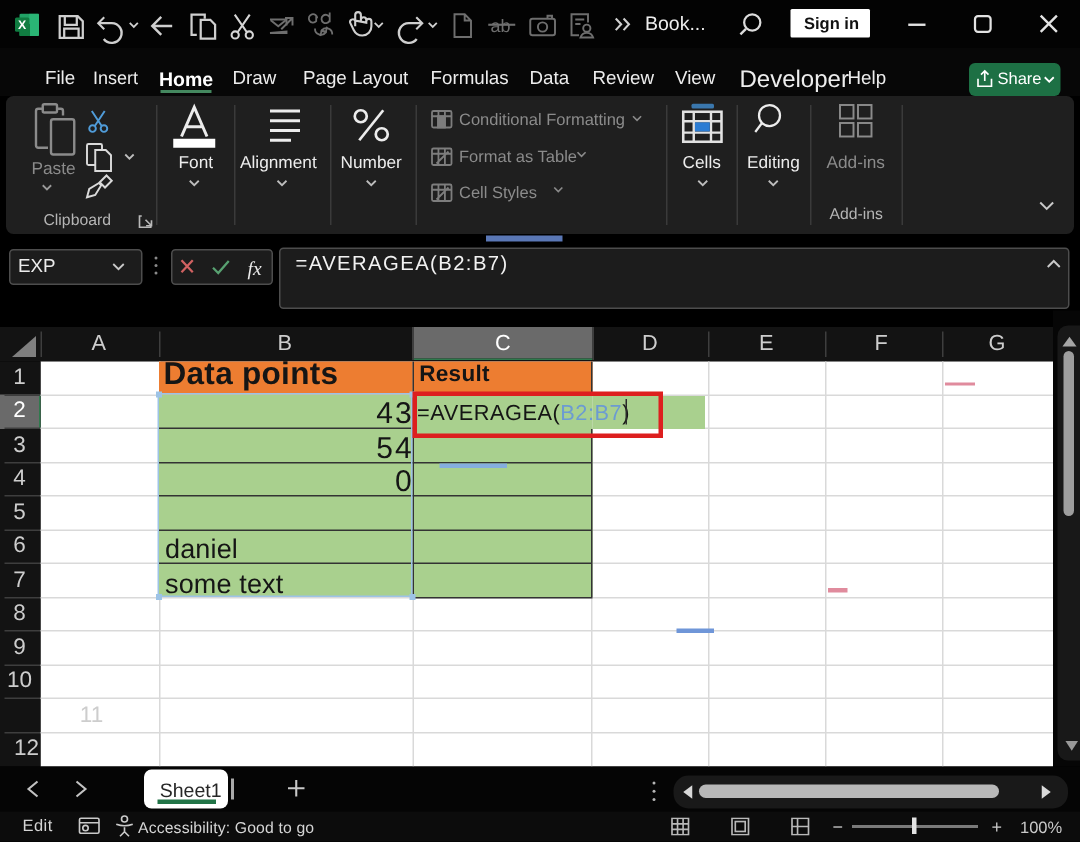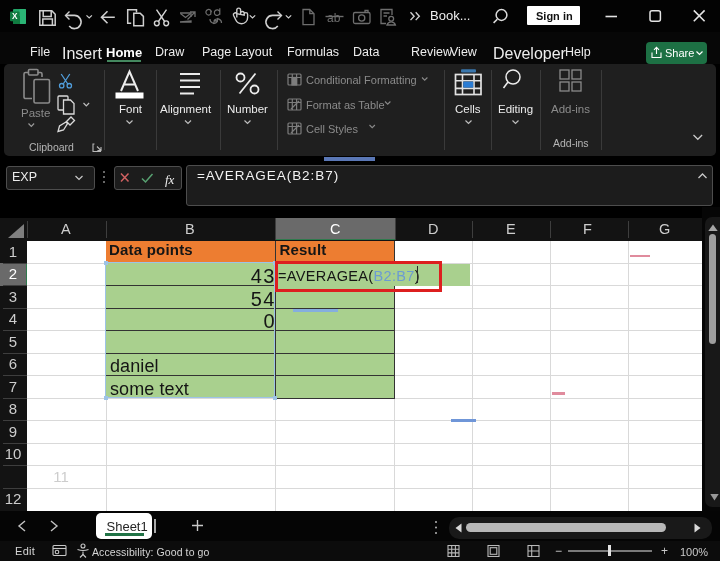--- a/index.html
+++ b/index.html
@@ -97,28 +97,28 @@
   <g stroke="#cfcfcf" fill="none" stroke-width="1.4">
     <path d="M410.5 12.3 l3.6 3.9 l-3.6 3.9 M415.7 12.3 l3.6 3.9 l-3.6 3.9"></path>
   </g>
 </svg>
 <div class="txt" style="left:430px;top:8px;font-size:13px;color:#ededed;">Book...</div>
 <div class="abs" style="left:527px;top:6px;width:53px;height:19px;background:#fff;border-radius:1px;"></div>
 <div class="txt" style="left:536px;top:10px;font-size:11px;color:#111;font-weight:bold;">Sign in</div>
 
 <div class="abs" style="left:0;top:32px;width:720px;height:32px;background:#070707;"></div>
 <div class="txt" style="left:30px;top:45px;font-size:12.5px;color:#ededed;">File</div>
-<div class="txt" style="left:62px;top:45px;font-size:16px;color:#ededed;">Insert</div>
+<div class="txt" style="left:62px;top:45px;font-size:12px;color:#ededed;">Insert</div>
 <div class="txt" style="left:106px;top:44.5px;font-size:13px;color:#fff;font-weight:bold;">Home</div>
 <div class="abs" style="left:106.5px;top:59.5px;width:34px;height:2.5px;background:#44885f;"></div>
 <div class="txt" style="left:155px;top:45px;font-size:12.5px;color:#ededed;">Draw</div>
 <div class="txt" style="left:202px;top:45px;font-size:12.5px;color:#ededed;">Page Layout</div>
 <div class="txt" style="left:287px;top:45px;font-size:12.5px;color:#ededed;">Formulas</div>
 <div class="txt" style="left:353px;top:45px;font-size:12.5px;color:#ededed;">Data</div>
-<div class="txt" style="left:395px;top:45px;font-size:12.5px;color:#ededed;margin-left:16px;">Review</div>
+<div class="txt" style="left:395px;top:45px;font-size:12.5px;color:#ededed;">Review</div>
 <div class="txt" style="left:450px;top:45px;font-size:12.5px;color:#ededed;">View</div>
 <div class="txt" style="left:493px;top:45px;font-size:16px;color:#ededed;">Developer</div>
 <div class="txt" style="left:565px;top:45px;font-size:12.5px;color:#ededed;">Help</div>
 
 <div class="abs" style="left:646px;top:42px;width:61px;height:22px;background:#1d7044;border-radius:4px;"></div>
 <svg class="abs" style="left:650px;top:46px" width="13" height="13" viewBox="0 0 13 13">
   <g stroke="#fff" fill="none" stroke-width="1.1">
     <path d="M2 6.5 v5 h9 v-5"></path>
     <path d="M6.5 8 V1.5 M4 3.8 L6.5 1.3 L9 3.8"></path>
   </g>
@@ -299,21 +299,21 @@
   <span class="abs" style="left:0;width:26px;text-align:center;height:22.5px;line-height:22px;top:263px;color:#fff;">2</span>
   <span class="abs" style="left:0;width:26px;text-align:center;height:22.5px;line-height:22px;top:285.5px;">3</span>
   <span class="abs" style="left:0;width:26px;text-align:center;height:22.5px;line-height:22px;top:308px;">4</span>
   <span class="abs" style="left:0;width:26px;text-align:center;height:22.5px;line-height:22px;top:330.5px;">5</span>
   <span class="abs" style="left:0;width:26px;text-align:center;height:22.5px;line-height:22px;top:353px;">6</span>
   <span class="abs" style="left:0;width:26px;text-align:center;height:22.5px;line-height:22px;top:375.5px;">7</span>
   <span class="abs" style="left:0;width:26px;text-align:center;height:22.5px;line-height:22px;top:398px;">8</span>
   <span class="abs" style="left:0;width:26px;text-align:center;height:22.5px;line-height:22px;top:420.5px;">9</span>
   <span class="abs" style="left:0;width:26px;text-align:center;height:22.5px;line-height:22px;top:443px;">10</span>
   <span class="abs" style="left:0;width:26px;text-align:center;height:22.5px;line-height:22px;top:465.5px;padding-left:48px;">11</span>
-  <span class="abs" style="left:0;width:26px;text-align:center;height:22.5px;line-height:22px;top:488px;">12</span>
+  <span class="abs" style="left:0;width:26px;text-align:right;height:22.5px;line-height:22px;top:488px;">12</span>
 </div>
 
 <div class="abs" style="left:3px;top:262.7px;width:24px;height:1px;background:#3e3e3e;"></div>
 <div class="abs" style="left:3px;top:285.2px;width:24px;height:1px;background:#3e3e3e;"></div>
 <div class="abs" style="left:3px;top:307.7px;width:24px;height:1px;background:#3e3e3e;"></div>
 <div class="abs" style="left:3px;top:330.2px;width:24px;height:1px;background:#3e3e3e;"></div>
 <div class="abs" style="left:3px;top:352.7px;width:24px;height:1px;background:#3e3e3e;"></div>
 <div class="abs" style="left:3px;top:375.2px;width:24px;height:1px;background:#3e3e3e;"></div>
 <div class="abs" style="left:3px;top:397.7px;width:24px;height:1px;background:#3e3e3e;"></div>
 <div class="abs" style="left:3px;top:420.2px;width:24px;height:1px;background:#3e3e3e;"></div>
@@ -357,21 +357,21 @@
 <div class="abs" style="left:106px;top:352.7px;width:288px;height:1.2px;background:#333;"></div>
 <div class="abs" style="left:106px;top:375.2px;width:288px;height:1.2px;background:#333;"></div>
 <div class="abs" style="left:275px;top:397.5px;width:120px;height:1.2px;background:#333;"></div>
 
 <div class="abs" style="left:105.2px;top:262.3px;width:169.8px;height:136.2px;border:1.5px solid #9dc3e6;box-sizing:border-box;"></div>
 <div class="abs" style="left:103.5px;top:260.8px;width:4px;height:4px;background:#9dc3e6;"></div>
 <div class="abs" style="left:272.5px;top:260.8px;width:4px;height:4px;background:#9dc3e6;"></div>
 <div class="abs" style="left:103.5px;top:396.3px;width:4px;height:4px;background:#9dc3e6;"></div>
 <div class="abs" style="left:272.5px;top:396.3px;width:4px;height:4px;background:#9dc3e6;"></div>
 
-<div class="txt" style="left:109px;top:238px;width:165px;height:22.5px;line-height:23px;font-size:15px;font-weight:bold;letter-spacing:0.2px;color:#151515;">Data points</div>
+<div class="txt" style="left:109px;top:238px;width:165px;height:22.5px;line-height:23px;font-size:21px;font-weight:bold;letter-spacing:0.2px;color:#151515;">Data points</div>
 <div class="txt" style="left:279.5px;top:238px;width:114px;height:22.5px;line-height:23px;font-size:15px;font-weight:bold;letter-spacing:0.2px;color:#151515;">Result</div>
 <div class="txt" style="right:444px;top:263px;height:22.5px;line-height:27px;font-size:20px;letter-spacing:1.5px;color:#151515;">43</div>
 <div class="txt" style="right:444px;top:285.5px;height:22.5px;line-height:27px;font-size:20px;letter-spacing:1.5px;color:#151515;">54</div>
 <div class="txt" style="right:444px;top:308px;height:22.5px;line-height:27px;font-size:20px;letter-spacing:1.5px;color:#151515;">0</div>
 <div class="txt" style="left:110px;top:353px;height:22.5px;line-height:27px;font-size:18px;letter-spacing:0.1px;color:#151515;">daniel</div>
 <div class="txt" style="left:110px;top:375.5px;height:22.5px;line-height:27px;font-size:18px;letter-spacing:0.1px;color:#151515;">some text</div>
 
 <div class="txt" style="left:278px;top:263px;height:22.5px;line-height:27px;font-size:14.5px;letter-spacing:0.35px;color:#151515;">=AVERAGEA(<span style="color:#6c9bd2">B2:B7</span>)</div>
 <div class="abs" style="left:417px;top:266px;width:1.3px;height:16.5px;background:#2a2a2a;"></div>
 

